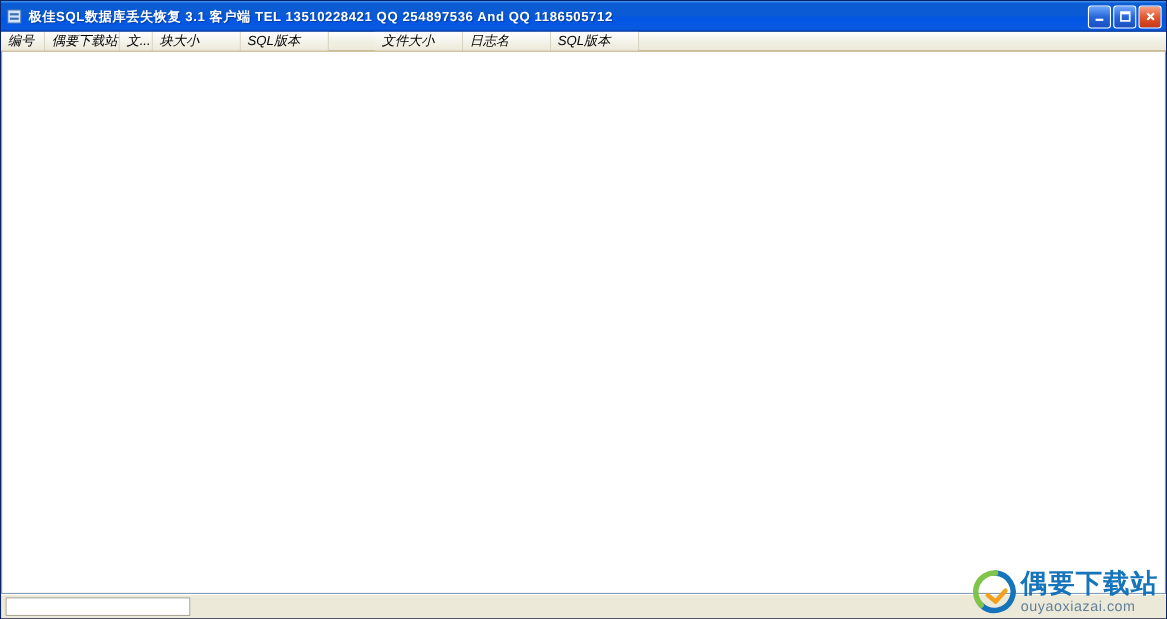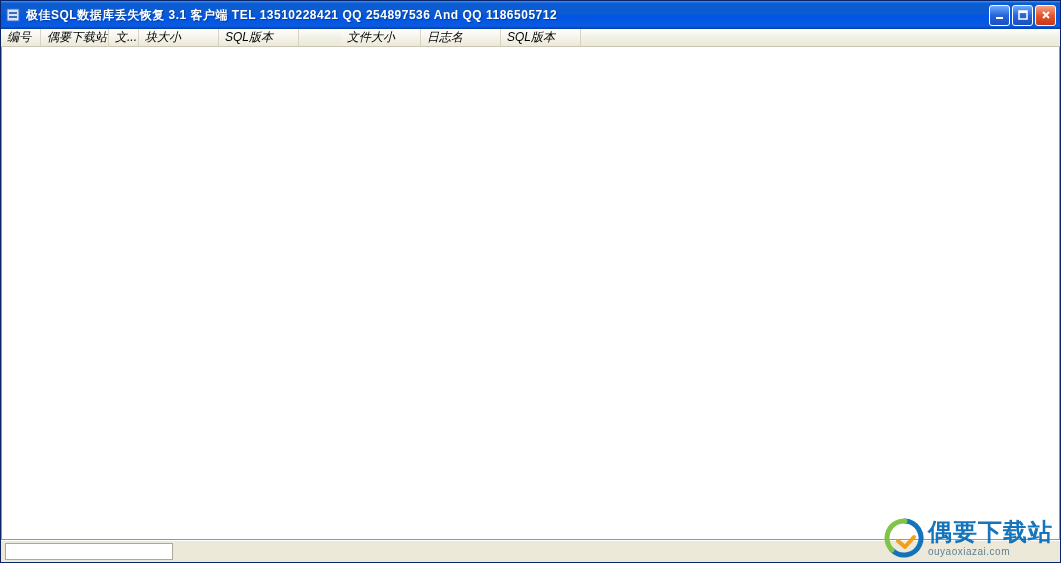--- a/index.html
+++ b/index.html
@@ -161,21 +161,21 @@
       line-height: 1.1;
     }
     .watermark-cn {
       font-size: 24px;
       font-weight: bold;
       color: #0a6db8;
       font-family: "Microsoft YaHei", SimHei, sans-serif;
       letter-spacing: 1px;
     }
     .watermark-en {
-      font-size: 10px;
+      font-size: 13px;
       color: #5a7a95;
       letter-spacing: 0.5px;
     }
   </style>
 </head>
 <body>
 
 <div class="window">
 
   <div class="titlebar">

